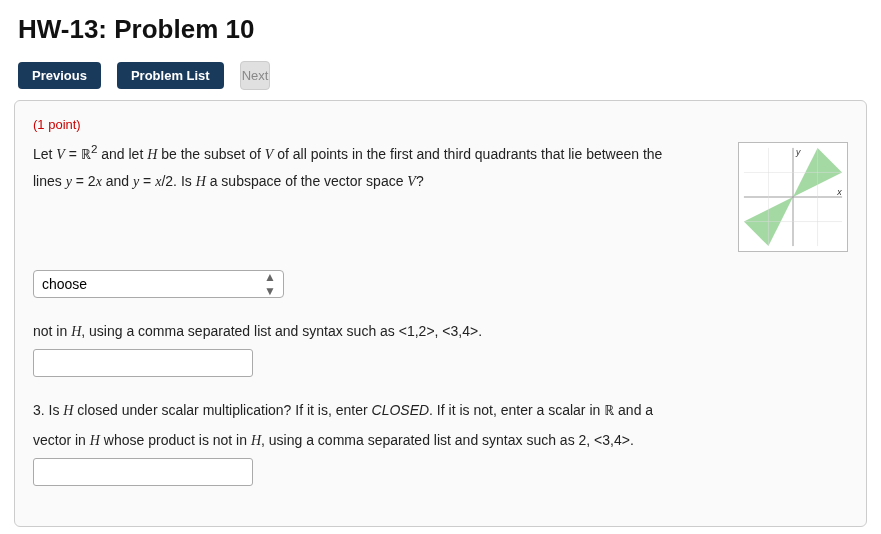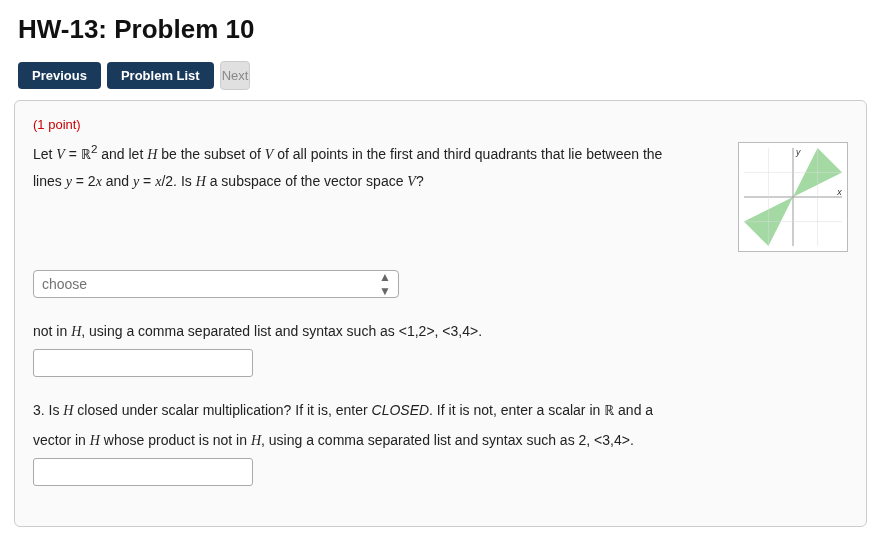--- a/index.html
+++ b/index.html
@@ -12,21 +12,21 @@
     }
     .page-title {
       font-size: 26px;
       font-weight: bold;
       padding: 14px 18px 10px 18px;
       color: #111;
     }
     .toolbar {
       display: flex;
       align-items: center;
-      gap: 6px;
+      gap: 16px;
       padding: 6px 18px 10px 18px;
     }
     .btn-primary {
       background: #1a3a5c;
       color: #fff;
       border: none;
       border-radius: 4px;
       padding: 6px 14px;
       font-size: 13px;
       cursor: pointer;
@@ -90,22 +90,22 @@
       display: inline-block;
     }
     select.choose-select {
       appearance: none;
       -webkit-appearance: none;
       border: 1px solid #aaa;
       border-radius: 4px;
       padding: 5px 30px 5px 8px;
       font-size: 14px;
       background: #fff;
-      color: #737373;
-      width: 366px;
+      color: #000000;
+      width: 251px;
       cursor: pointer;
     }
     .select-arrow {
       position: absolute;
       right: 8px;
       top: 50%;
       transform: translateY(-50%);
       pointer-events: none;
       font-size: 12px;
       color: #666;

